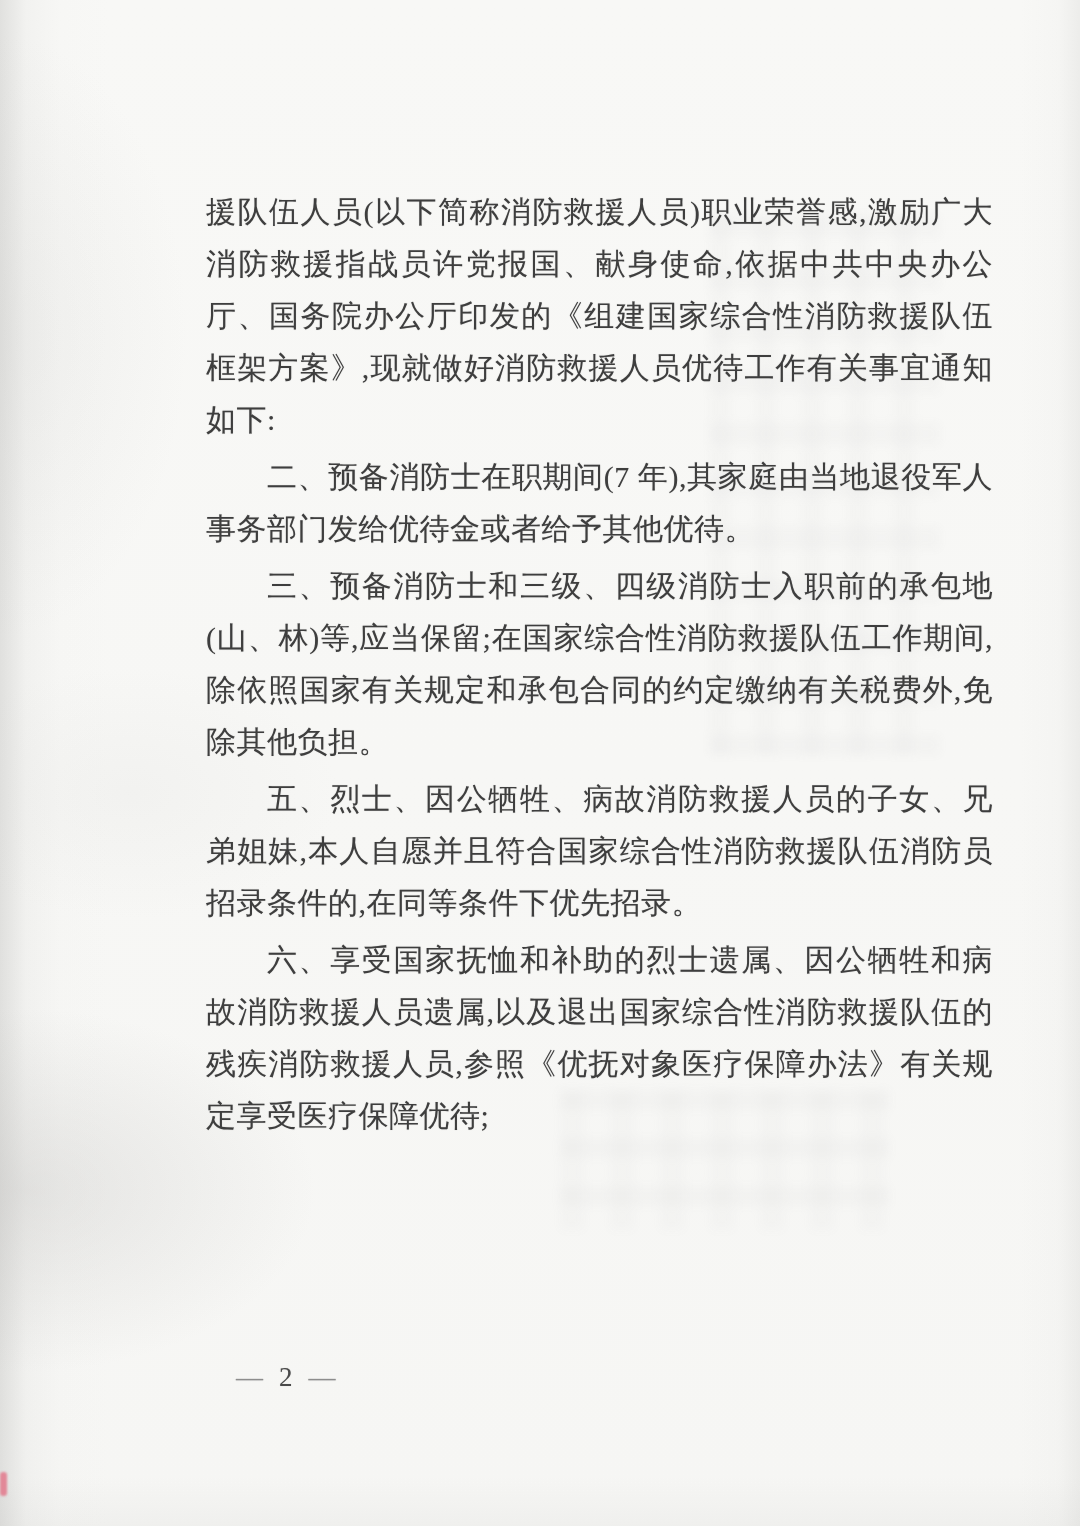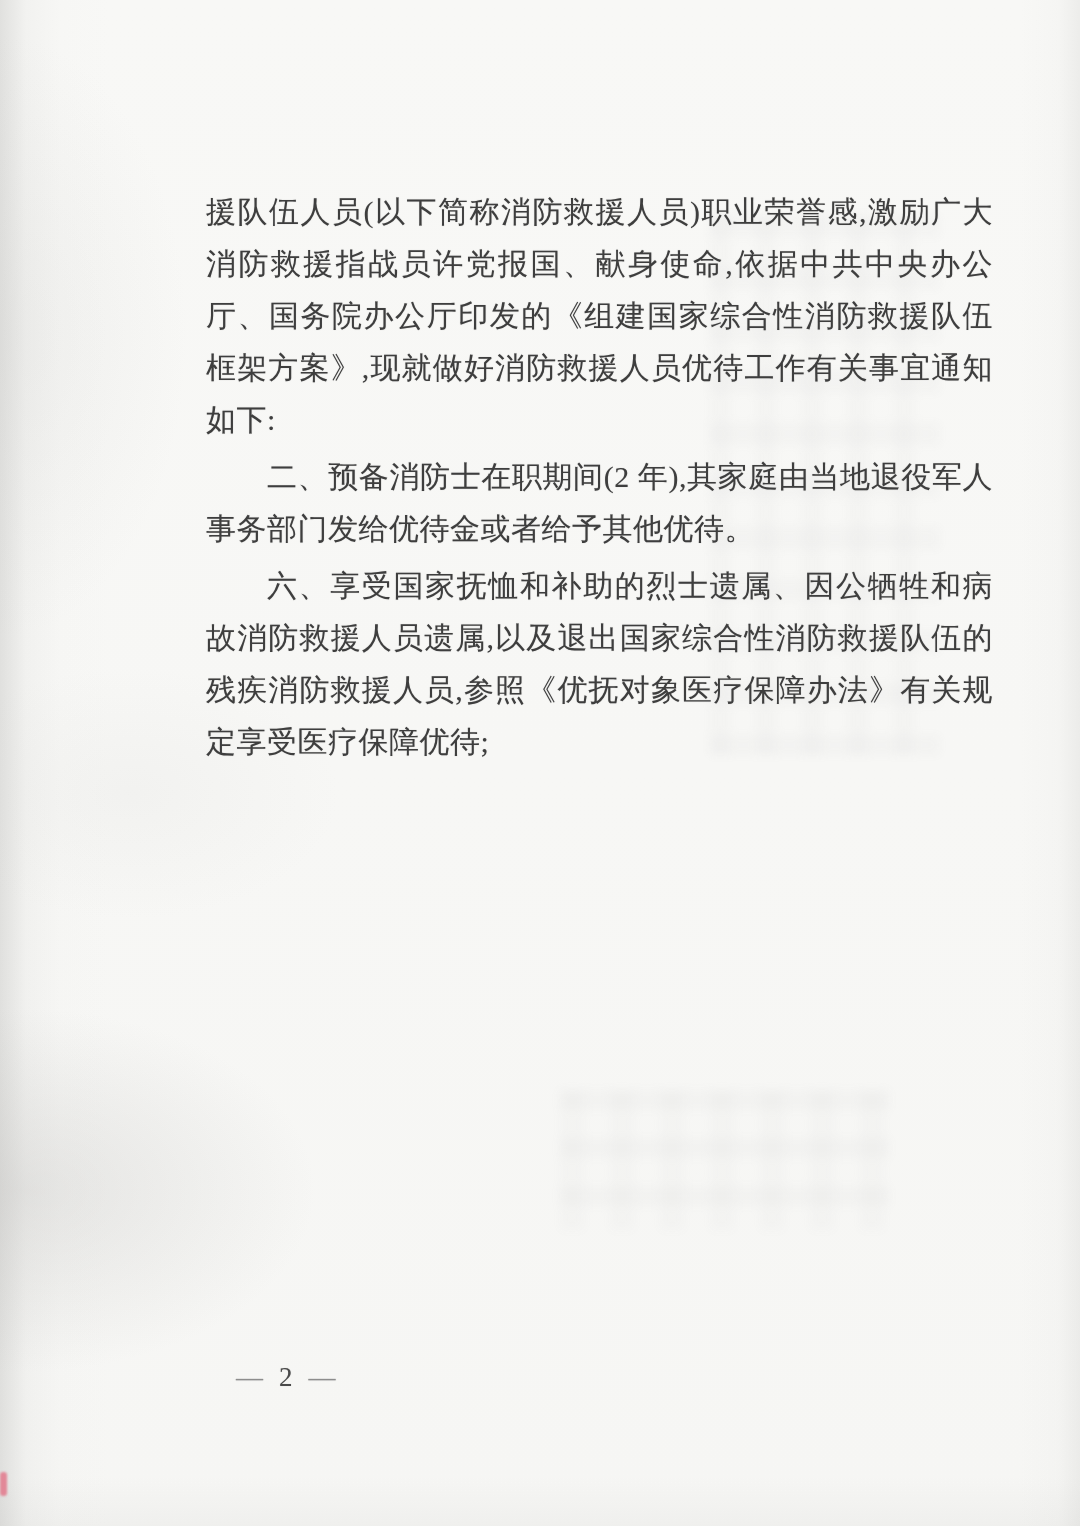--- a/index.html
+++ b/index.html
@@ -103,21 +103,23 @@
 <body>
 
 <div class="page">
 
   <div class="bleed bleed-1"></div>
   <div class="bleed bleed-2"></div>
   <div class="pink-mark"></div>
 
   <div class="doc-text">
     <p class="para">援队伍人员(以下简称消防救援人员)职业荣誉感,激励广大消防救援指战员许党报国、献身使命,依据中共中央办公厅、国务院办公厅印发的《组建国家综合性消防救援队伍框架方案》,现就做好消防救援人员优待工作有关事宜通知如下:</p>
-    <p class="para indent">二、预备消防士在职期间(2 年),其家庭由当地退役军人事务部门发给优待金或者给予其他优待。</p>
+    <p class="para indent">二、预备消防士在职期间(7 年),其家庭由当地退役军人事务部门发给优待金或者给予其他优待。</p>
+    <p class="para indent">三、预备消防士和三级、四级消防士入职前的承包地(山、林)等,应当保留;在国家综合性消防救援队伍工作期间,除依照国家有关规定和承包合同的约定缴纳有关税费外,免除其他负担。</p>
+    <p class="para indent">五、烈士、因公牺牲、病故消防救援人员的子女、兄弟姐妹,本人自愿并且符合国家综合性消防救援队伍消防员招录条件的,在同等条件下优先招录。</p>
     <p class="para indent">六、享受国家抚恤和补助的烈士遗属、因公牺牲和病故消防救援人员遗属,以及退出国家综合性消防救援队伍的残疾消防救援人员,参照《优抚对象医疗保障办法》有关规定享受医疗保障优待;</p>
   </div>
 
   <div class="page-num">
     <span class="dash">—</span><span class="num">2</span><span class="dash">—</span>
   </div>
 
 </div>
 
 </body></html>

